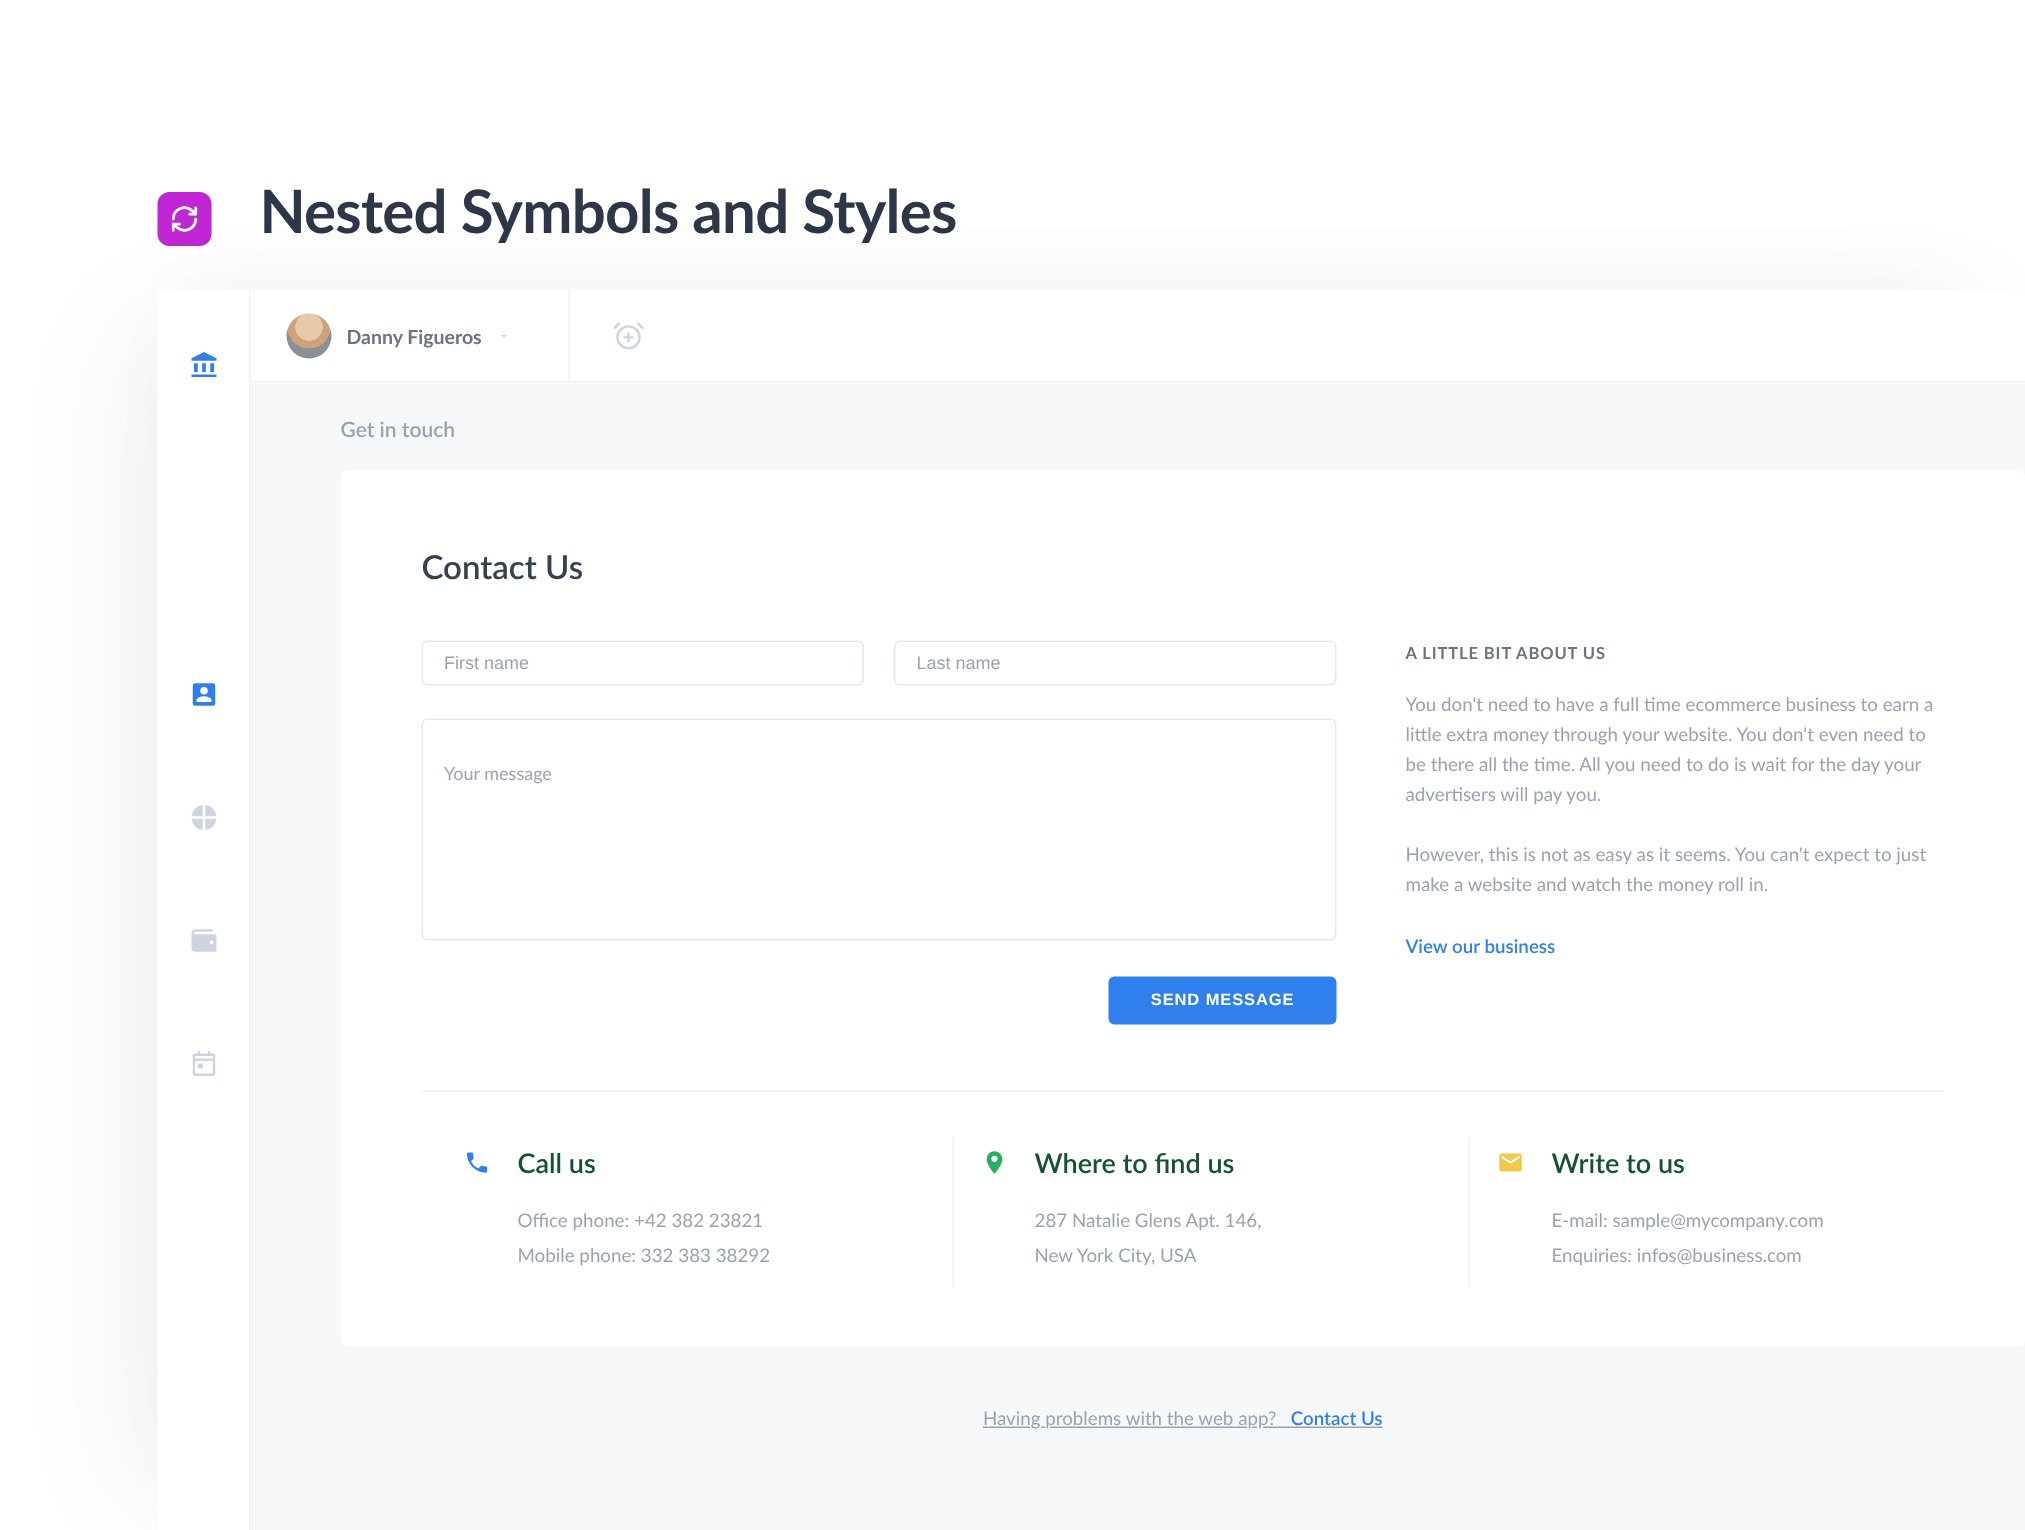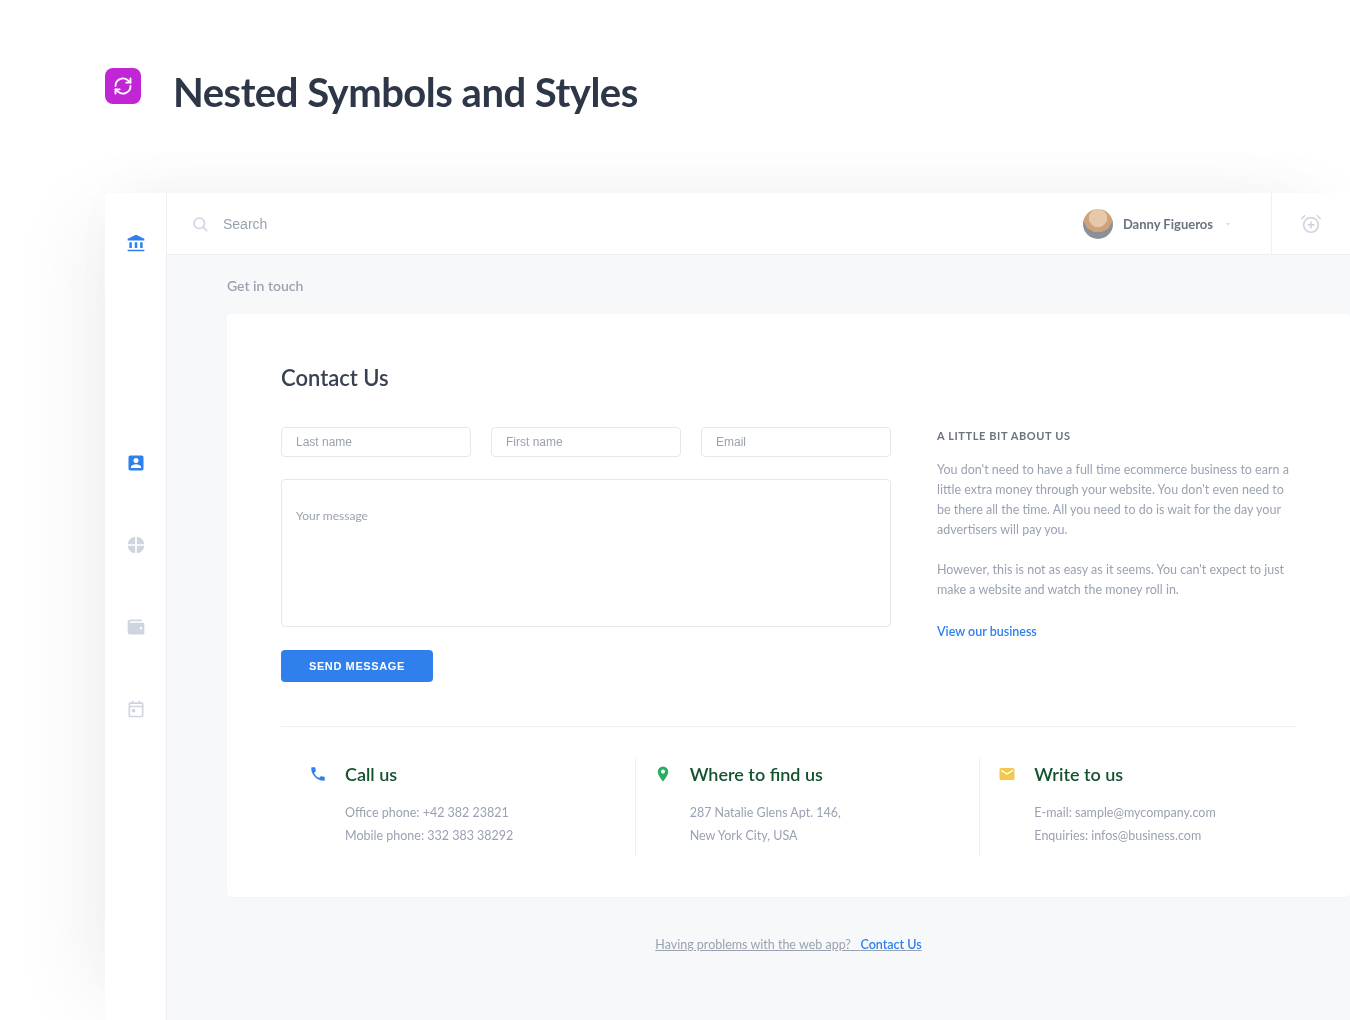--- a/index.html
+++ b/index.html
@@ -5,23 +5,24 @@
 * { margin: 0; padding: 0; box-sizing: border-box; }
 body {
   font-family: -apple-system, BlinkMacSystemFont, "Segoe UI", "Lato", sans-serif;
   background: #ffffff;
   width: 1350px;
   height: 1020px;
   overflow: hidden;
 }
 .page-header {
   display: flex;
-  align-items: flex-start;
+  align-items: flex-end;
   gap: 32px;
   padding: 68px 0 0 105px;
+  margin-top: 48px;
 }
 .logo-badge {
   width: 36px;
   height: 36px;
   border-radius: 8px;
   background: #c026d3;
   display: flex;
   align-items: center;
   justify-content: center;
 }
@@ -166,20 +167,21 @@
   padding: 28px 14px;
   font-size: 12px;
   color: #6b7280;
   outline: none;
   resize: none;
   font-family: inherit;
 }
 .textarea::placeholder { color: #9aa2b1; }
 .send-row {
   display: flex;
+  justify-content: flex-end;
   margin-top: 20px;
 }
 .send-btn {
   background: #2f80ed;
   color: #ffffff;
   border: none;
   border-radius: 4px;
   padding: 10px 28px;
   font-size: 11px;
   font-weight: 700;
@@ -296,27 +298,20 @@
     <div class="sidebar-gap2"></div>
     <div class="sidebar-item">
       <svg width="20" height="20" viewBox="0 0 24 24" fill="#cfd5df">
         <path d="M19 4h-2V2h-2v2H9V2H7v2H5a2 2 0 0 0-2 2v14a2 2 0 0 0 2 2h14a2 2 0 0 0 2-2V6a2 2 0 0 0-2-2zm0 16H5V10h14v10zM5 8V6h14v2H5zm2 4h4v4H7v-4z"></path>
       </svg>
     </div>
   </div>
 
   <div class="main-col">
     <div class="topbar">
-      <div class="search-wrap">
-        <svg width="18" height="18" viewBox="0 0 24 24" fill="none" stroke="#cfd5df" stroke-width="2.2" stroke-linecap="round">
-          <circle cx="11" cy="11" r="7"></circle>
-            <path d="m21 21-4.3-4.3"></path>
-        </svg>
-        <input class="search-input" placeholder="Search" style="">
-      </div>
       <div class="user-chip">
         <div class="avatar"></div>
         <span class="user-name">Danny Figueros</span>
         <svg width="10" height="10" viewBox="0 0 24 24" fill="#cfd5df">
             <path d="M7 10l5 5 5-5z"></path>
           </svg>
       </div>
       <div class="topbar-divider"></div>
       <div class="clock-add">
         <svg width="22" height="22" viewBox="0 0 24 24" fill="none" stroke="#cfd5df" stroke-width="1.8" stroke-linecap="round">
@@ -328,23 +323,22 @@
 
     <div class="content">
       <div class="breadcrumb">Get in touch</div>
 
       <div class="card">
         <h2 class="card-title">Contact Us</h2>
 
         <div class="form-about-row">
           <div class="form-col">
             <div class="input-row">
+              <input class="text-input" placeholder="First name" style="">
               <input class="text-input" placeholder="Last name" style="">
-              <input class="text-input" placeholder="First name" style="">
-              <input class="text-input" placeholder="Email" style="">
             </div>
             <textarea class="textarea" placeholder="Your message" style=""></textarea>
             <div class="send-row">
               <button class="send-btn">SEND MESSAGE</button>
             </div>
           </div>
 
           <div class="about-col">
             <div class="about-heading">A LITTLE BIT ABOUT US</div>
             <p class="about-text">You don't need to have a full time ecommerce business to earn a little extra money through your website. You don't even need to be there all the time. All you need to do is wait for the day your advertisers will pay you.</p>

